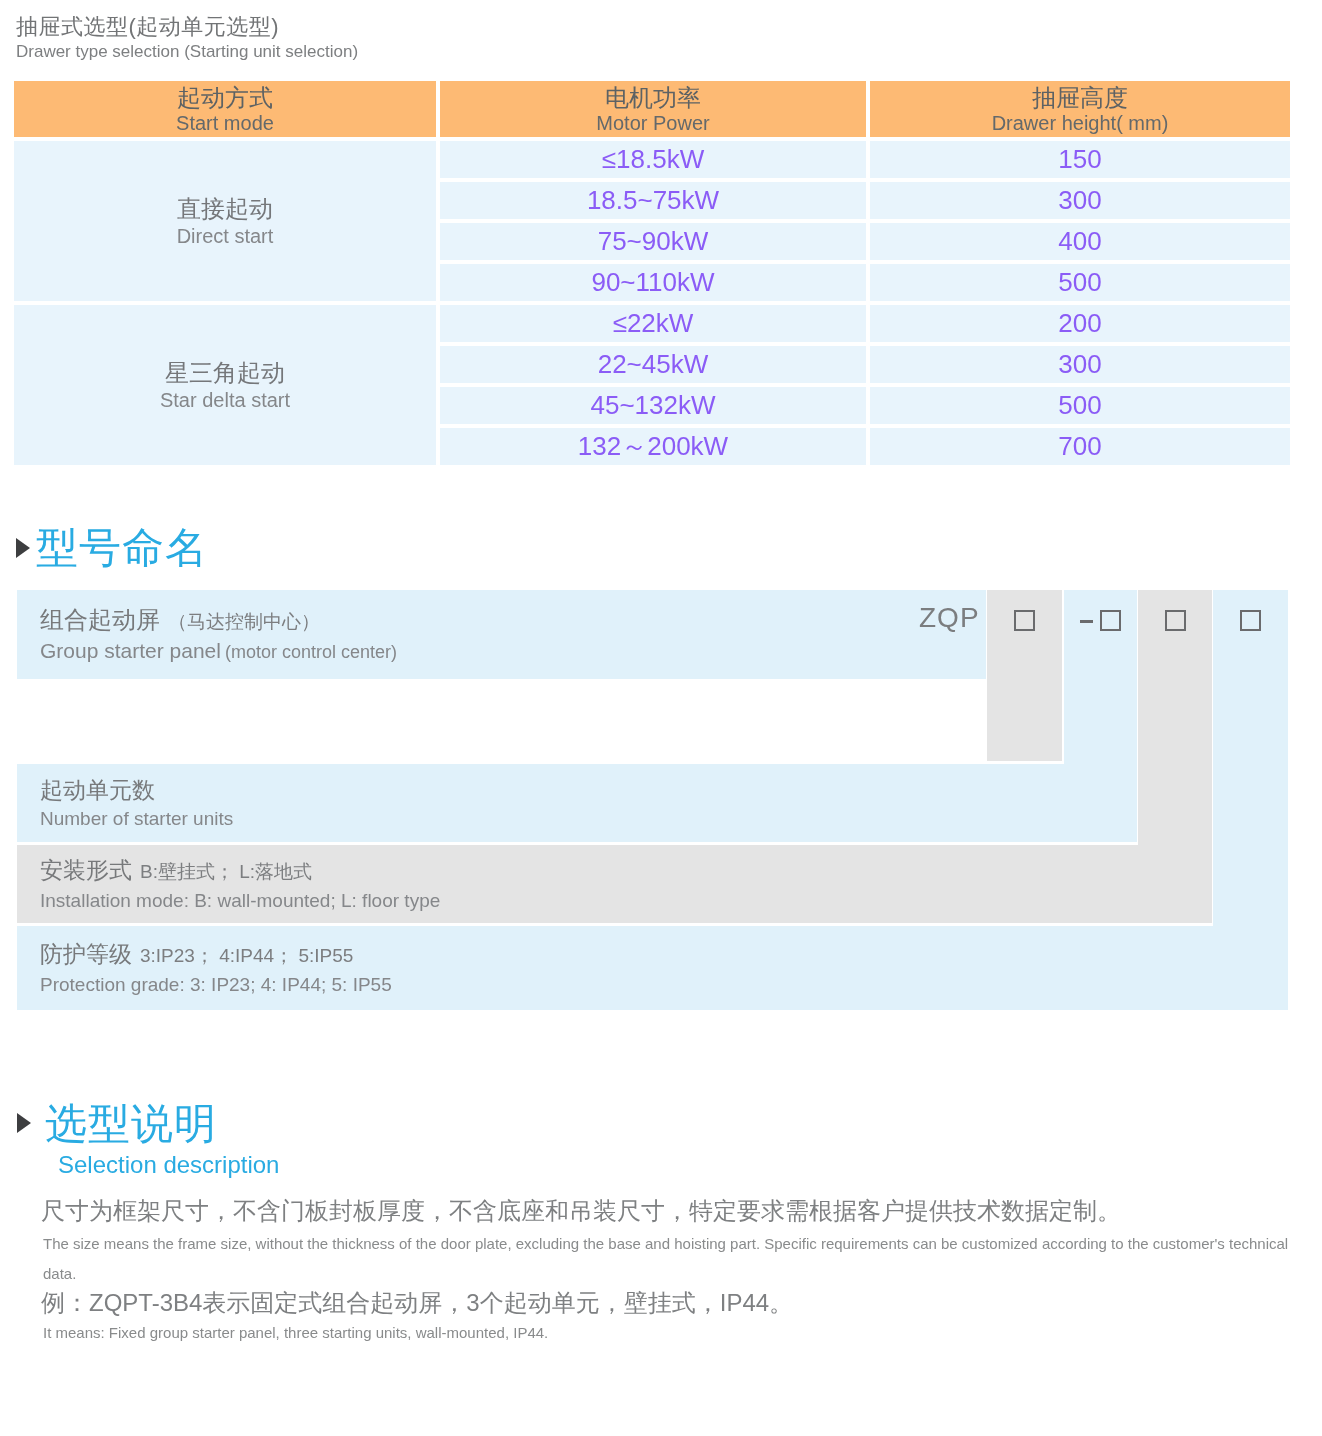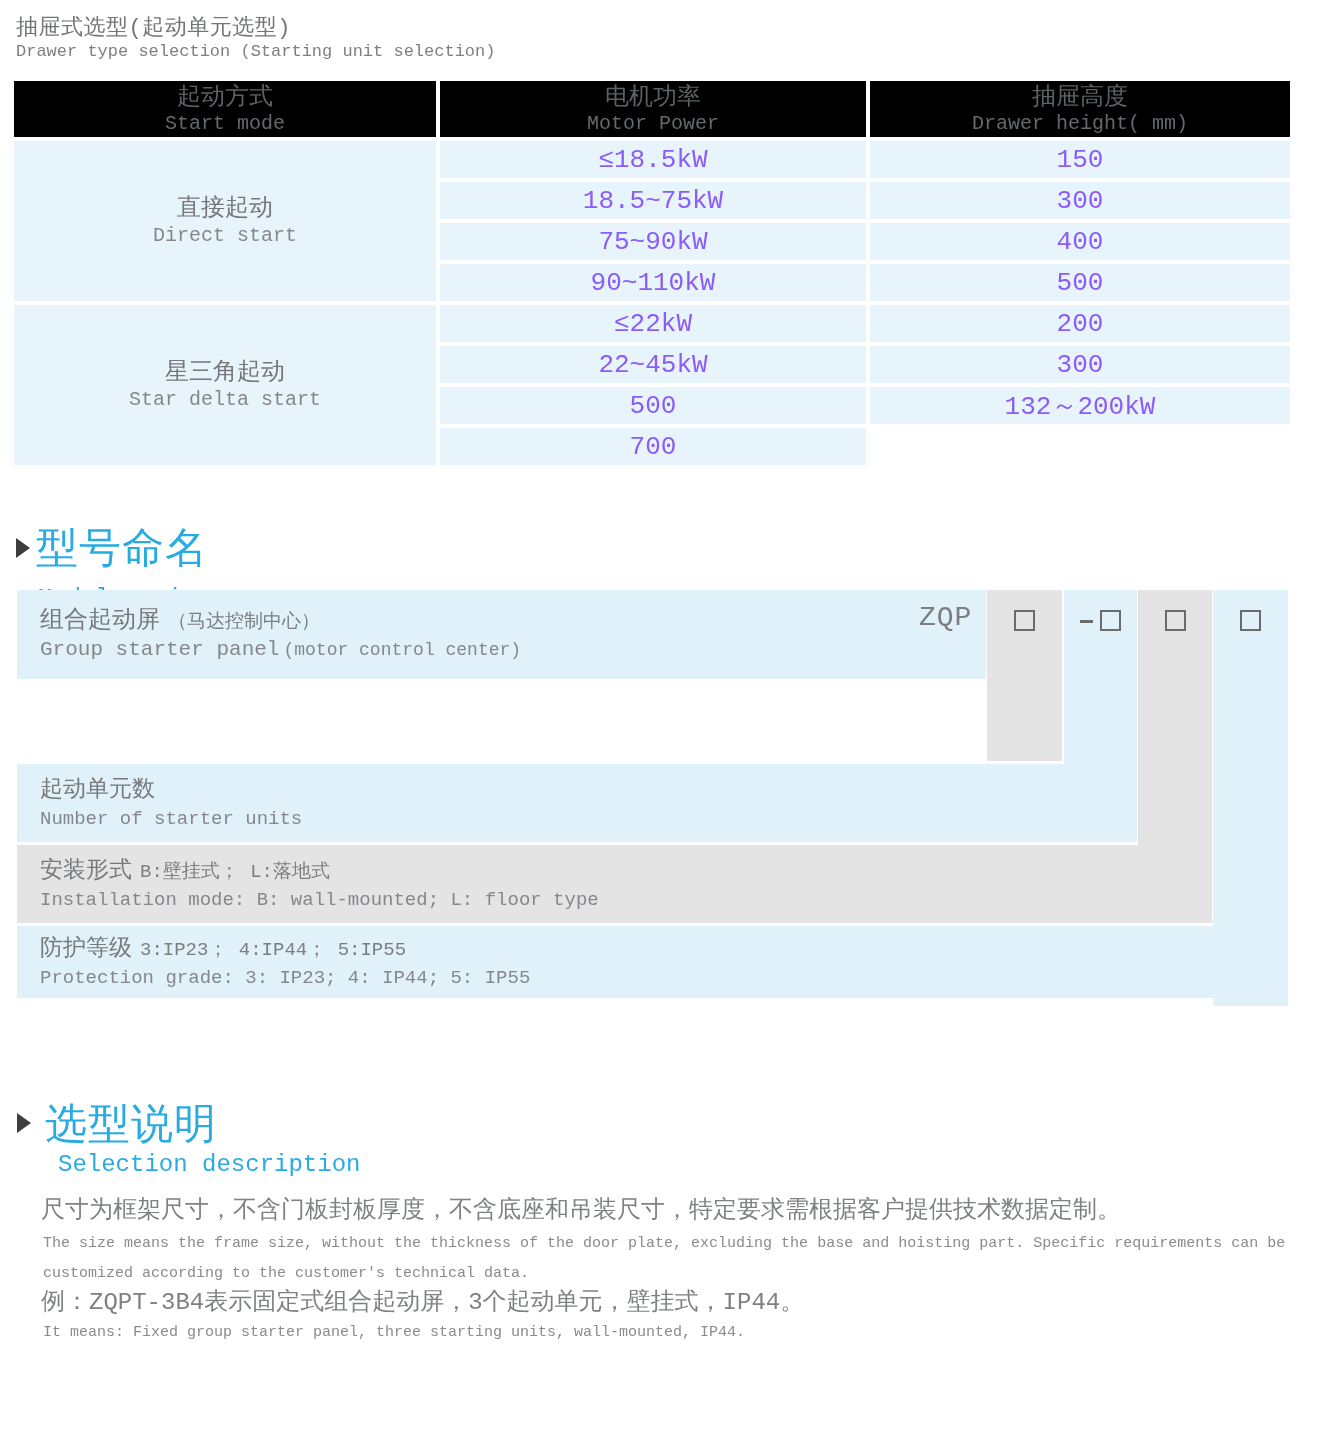--- a/index.html
+++ b/index.html
@@ -1,30 +1,30 @@
 <!DOCTYPE html>
 <html><head>
 <meta charset="utf-8">
 <style>
   html,body{margin:0;padding:0;background:#ffffff;}
   .page{
     position:relative;width:1322px;height:1436px;background:#ffffff;overflow:hidden;
-    font-family:Liberation Mono, monospace;
+    font-family:Liberation Sans, sans-serif;
   }
   
   .top-title{position:absolute;left:16px;top:12px;font-size:22px;color:#727476;letter-spacing:.5px;}
   .top-subtitle{position:absolute;left:16px;top:42px;font-size:17px;color:#7d7f81;}
   
   .sel-table{
     position:absolute;left:14px;top:81px;
     display:grid;grid-template-columns:422px 426px 420px;
     grid-template-rows:56px repeat(8,37px);gap:4px;
   }
   .cell{display:flex;flex-direction:column;align-items:center;justify-content:center;}
-  .cell-head{background:#000000;text-align:right;}
+  .cell-head{background:#fdba74;text-align:right;}
   .cell-data{background:#e8f4fc;}
   .cell-mode{background:#e8f4fc;grid-column:1;grid-row:span 4;}
   .head-cn{font-size:24px;color:#5d6264;line-height:28px;}
   .head-en{font-size:20px;color:#64696b;line-height:23px;}
   .mode-cn{font-size:24px;color:#75777a;line-height:30px;}
   .mode-en{font-size:20px;color:#85878a;line-height:24px;}
   .val{font-size:26px;color:#8b5cf6;}
   .tri{width:0;height:0;border-top:10px solid transparent;border-bottom:10px solid transparent;
        border-left:14px solid #3d3e40;position:absolute;}
   .sect-cn{position:absolute;font-size:42px;color:#29abe2;letter-spacing:1px;white-space:nowrap;}
@@ -113,20 +113,23 @@
     <div class="cell cell-data">
         <span class="val">200</span>
       </div>
     <div class="cell cell-data">
         <span class="val">22~45kW</span>
       </div>
     <div class="cell cell-data">
         <span class="val">300</span>
       </div>
     <div class="cell cell-data">
+        <span class="val">45~132kW</span>
+      </div>
+    <div class="cell cell-data">
         <span class="val">500</span>
       </div>
     <div class="cell cell-data">
         <span class="val">132～200kW</span>
       </div>
     <div class="cell cell-data">
         <span class="val">700</span>
       </div>
   </div>
 
@@ -142,21 +145,21 @@
       <span class="zqp">ZQP</span>
     </div>
     <div class="drow drow-blue" style="top:174px;height:78px;width:1120px;">
       <div><span class="lbl-cn">起动单元数</span></div>
       <div><span class="lbl-en">Number of starter units</span></div>
     </div>
     <div class="drow drow-gray" style="top:255px;height:78px;width:1195px;">
       <div><span class="lbl-cn">安装形式</span><span class="lbl-cn-sub">B:壁挂式； L:落地式</span></div>
       <div><span class="lbl-en">Installation mode: B: wall-mounted; L: floor type</span></div>
     </div>
-    <div class="drow drow-blue" style="top:336px;height:72px;width:1271px;">
+    <div class="drow drow-blue" style="top:336px;height:84px;width:1271px;">
       <div><span class="lbl-cn">防护等级</span><span class="lbl-cn-sub">3:IP23； 4:IP44； 5:IP55</span></div>
       <div><span class="lbl-en">Protection grade:  3: IP23; 4: IP44; 5: IP55</span></div>
     </div>
 
     <div class="dcol dcol-gray" style="left:970px;width:75px;height:171px;">
       <span class="code-box"></span>
     </div>
     <div class="dcol dcol-blue" style="left:1047px;width:73px;height:252px;">
       <span class="boxwrap">
           <span class="dash"></span>

